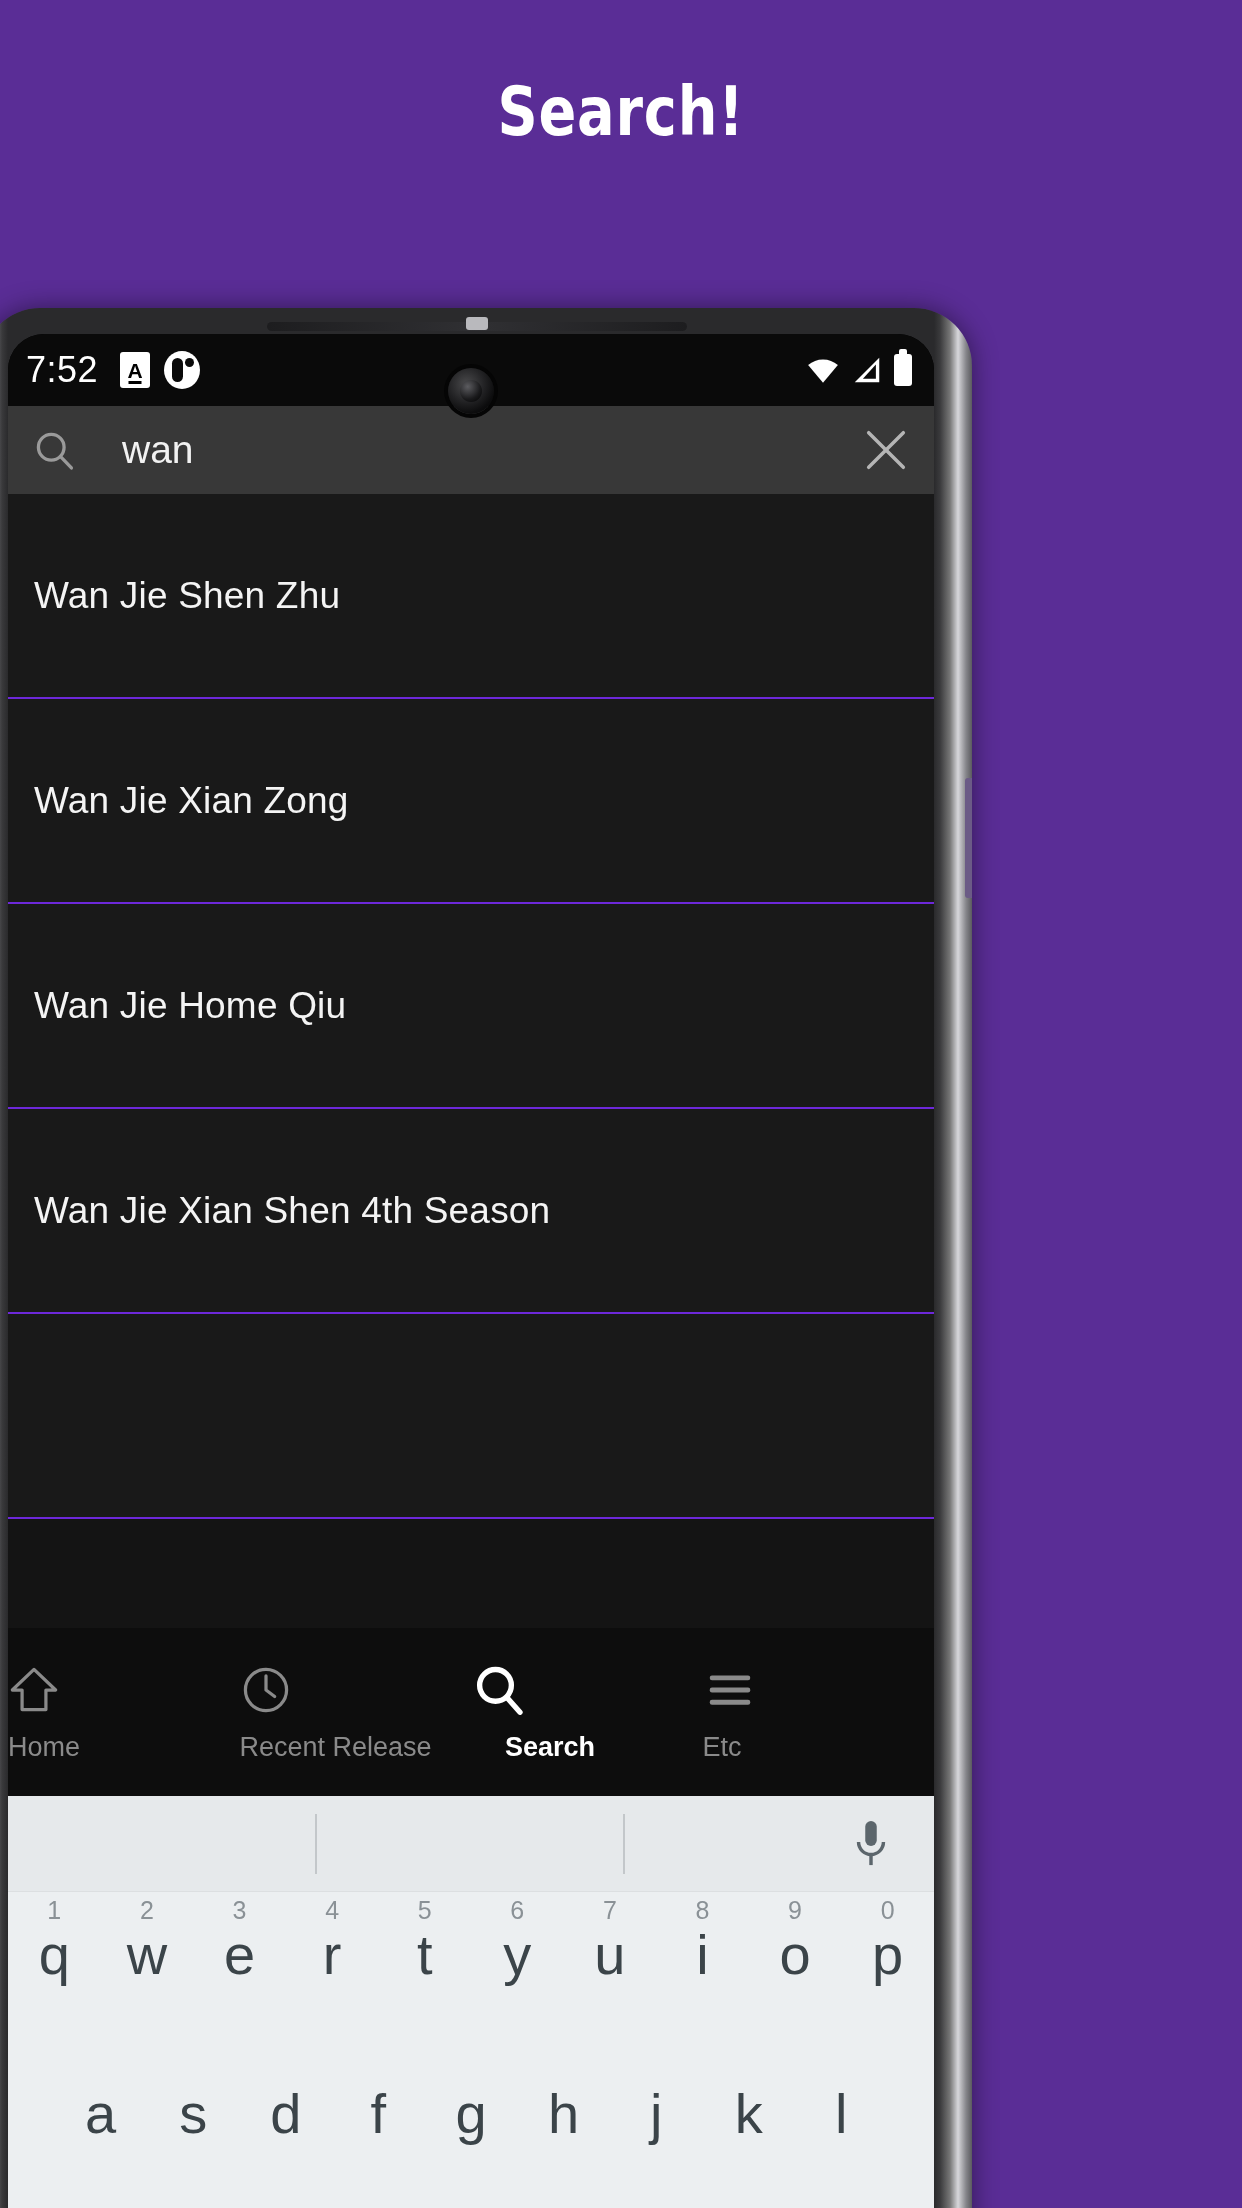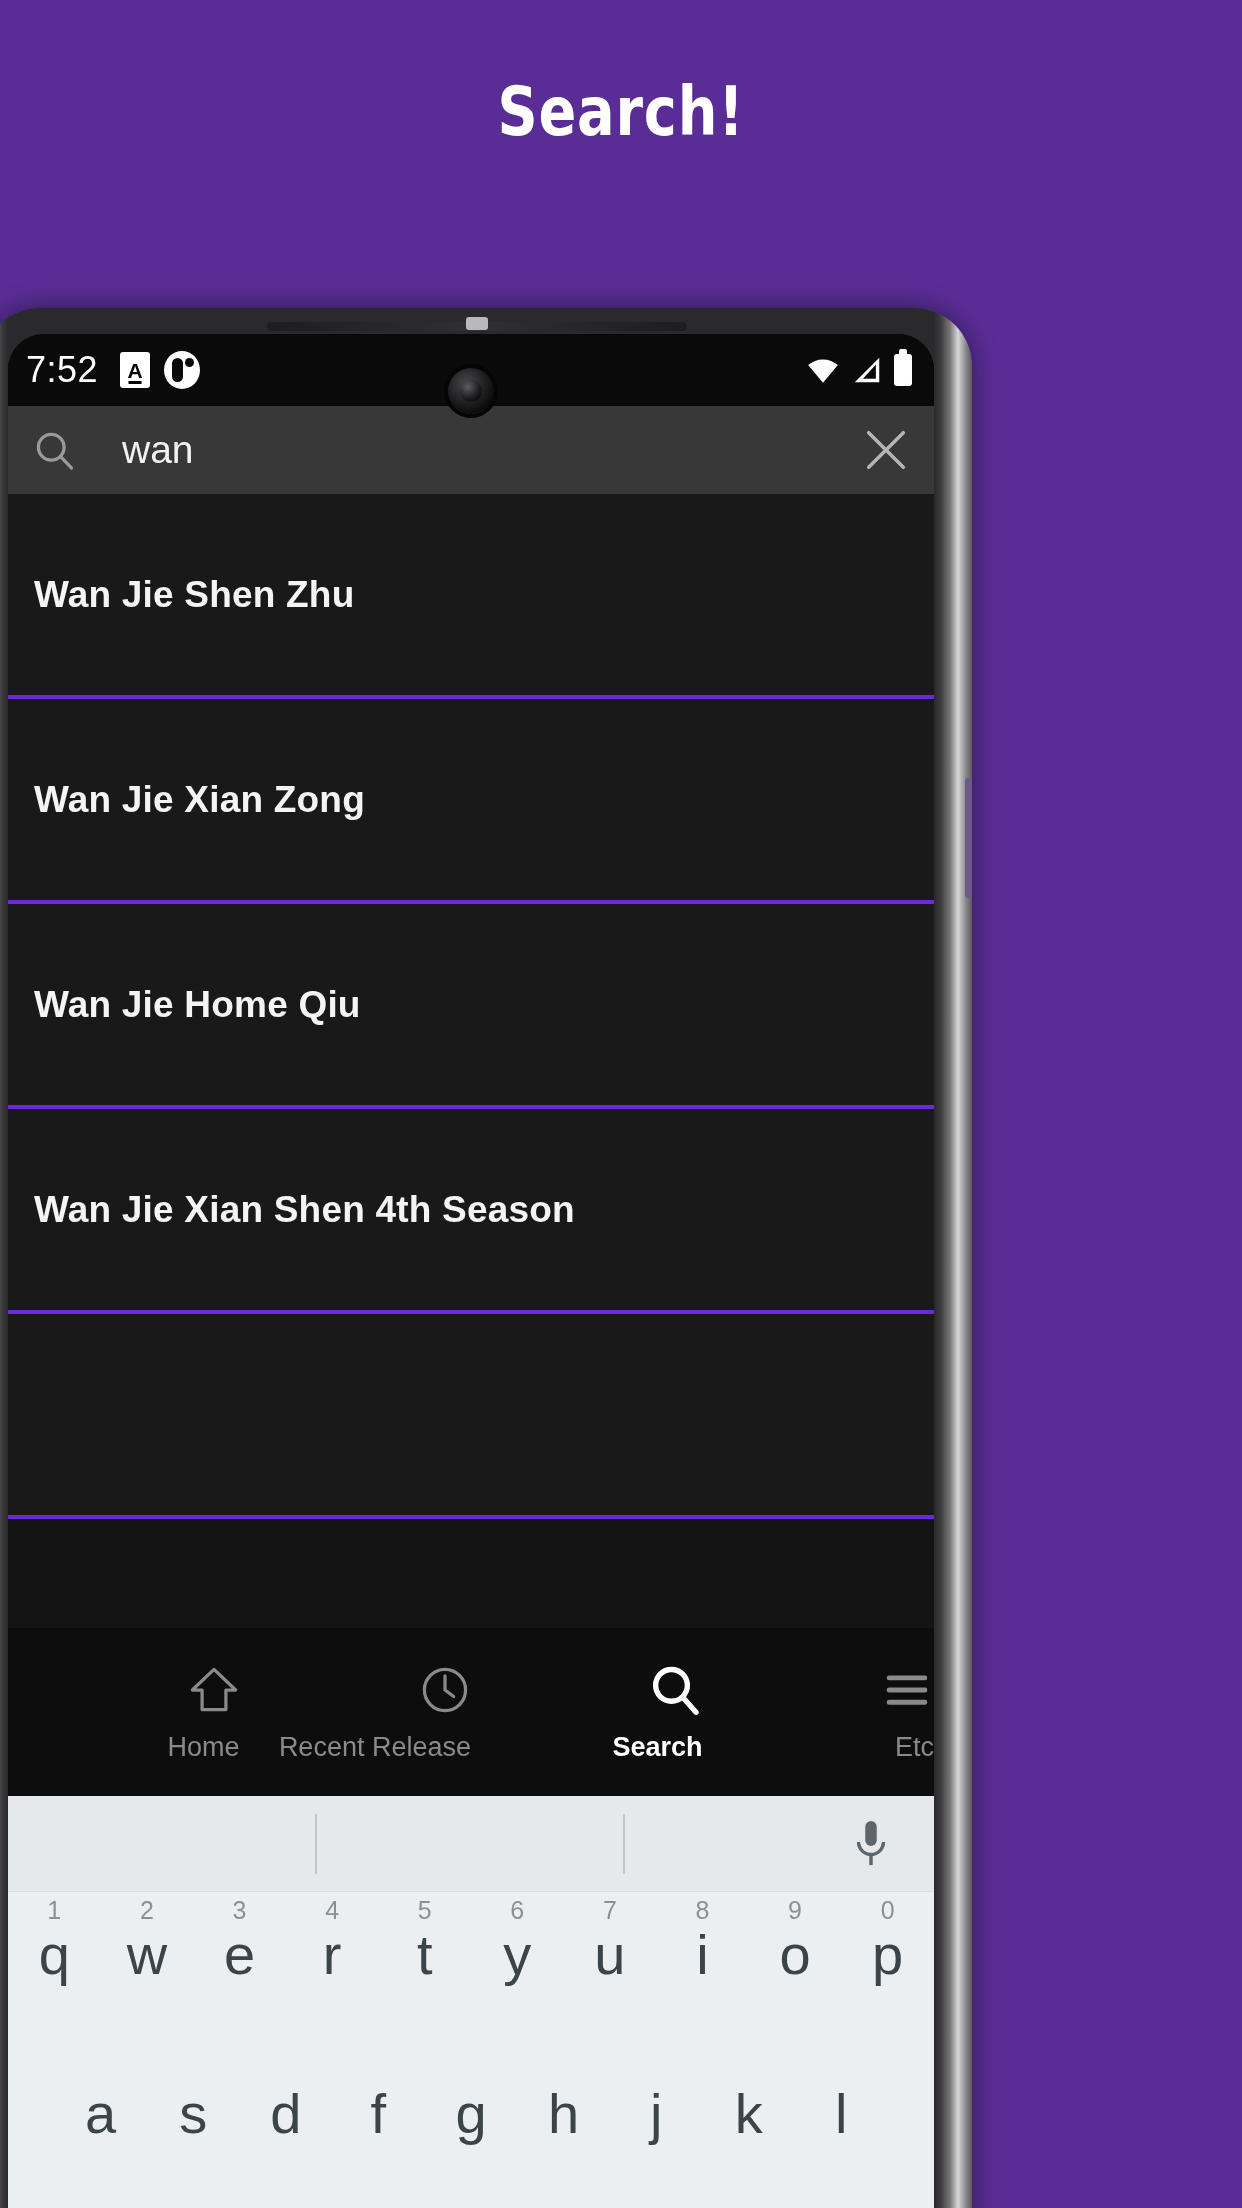--- a/index.html
+++ b/index.html
@@ -168,44 +168,43 @@
   #search-clear { flex:0 0 auto; cursor:pointer; }
 
   
   #results {
     background:#141414;
     height:1134px;
     overflow:hidden;
   }
   .result-row {
     height:205px;
-    border-bottom:4px solid #6d28d9;
+    border-bottom:2px solid #6d28d9;
     display:flex; align-items:center;
     padding-left:26px;
     background:#191919;
-    font-weight:bold;
   }
   .result-title {
     color:#f4f4f4;
     font-size:37px;
     font-family:"Liberation Sans", sans-serif;
     letter-spacing:.2px;
   }
 
   
   #bottomnav {
     height:168px;
     background:#0d0d0d;
     display:flex;
     align-items:center;
   }
   .nav-item {
     flex:1 1 0;
     display:flex; flex-direction:column;
-    align-items:flex-end; justify-content:center;
+    align-items:flex-start; justify-content:center;
     gap:14px;
     color:#8a8a8a;
   }
   .nav-item.active { color:#ffffff; }
   .nav-label {
     font-size:27px;
     font-family:"Liberation Sans", sans-serif;
   }
   .nav-item.active .nav-label { font-weight:bold; color:#fff;margin-left:34px; }
   .nav-icon { height:56px; display:flex; align-items:center; justify-content:center; }

